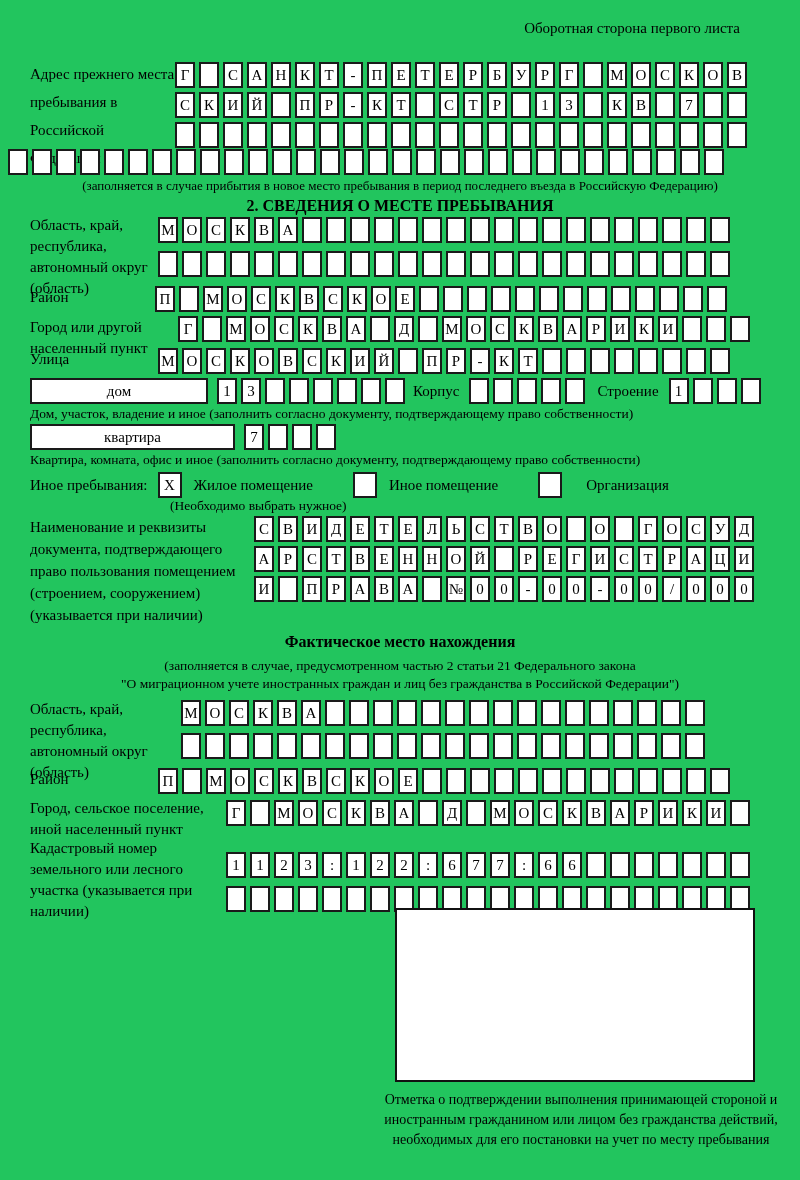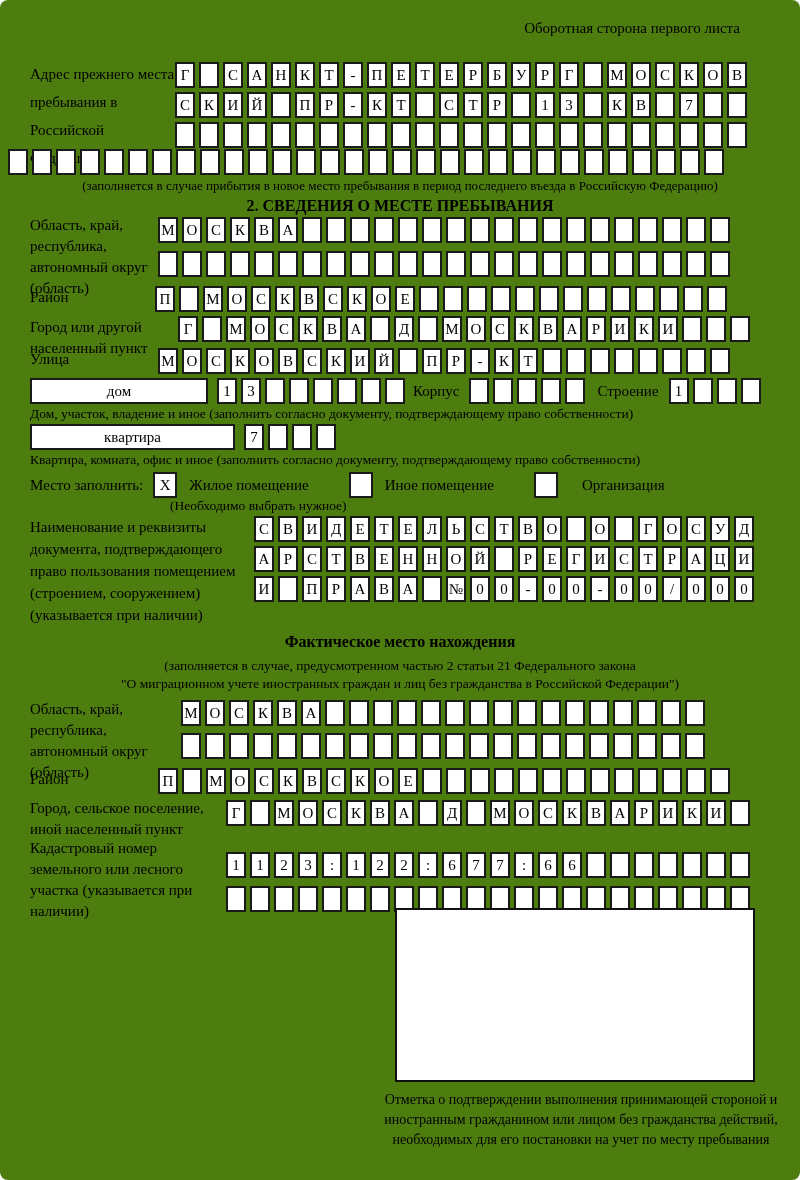--- a/index.html
+++ b/index.html
@@ -1,17 +1,17 @@
 <!DOCTYPE html>
 <html><head>
 <meta charset="utf-8">
 <style>
   html,body{margin:0;padding:0;background:#fff;}
-  .page{position:relative;width:800px;height:1180px;background:#4d7c0f;color:#000;
-        font-family:"Liberation Serif","DejaVu Serif",serif;overflow:hidden;border-radius:8px;}
+  .page{position:relative;width:800px;height:1180px;background:#22c55e;color:#000;
+        font-family:"Liberation Serif","DejaVu Serif",serif;overflow:hidden;}
   .abs{position:absolute;}
   .cells{display:flex;}
   .cell{box-sizing:border-box;flex:0 0 auto;width:20px;height:26px;border:2px solid #1a1a1a;
         margin-right:4px;display:flex;align-items:center;justify-content:center;
         font-size:15px;line-height:1;background:#fff;}
   .flabel{font-size:15px;color:#000;}
   .lh28{line-height:28px;}
   .lh22{line-height:21px;}
   .lh25{line-height:22px;}
   .caption{font-size:13px;color:#000;}
@@ -324,21 +324,21 @@
     <div class="cells" style="margin-left:9px;">
         <span class="cell">7</span>
         <span class="cell"></span>
         <span class="cell"></span>
         <span class="cell"></span>
       </div>
   </div>
   <div class="abs caption cap2" style="top:452px;left:30px;">Квартира, комната, офис и иное (заполнить согласно документу, подтверждающему право собственности)</div>
 
   <div class="abs row-flex stay" style="top:472px;left:30px;">
-    <div class="inline-label">Место заполнить:</div>
+    <div class="inline-label">Иное пребывания:</div>
     <div class="opt" style="margin-left:10px;">
       <span class="cells">
           <span class="cell">X</span>
         </span>
       <span class="opt-label">Жилое помещение</span>
     </div>
     <div class="opt">
       <span class="cells">
           <span class="cell"></span>
         </span>

